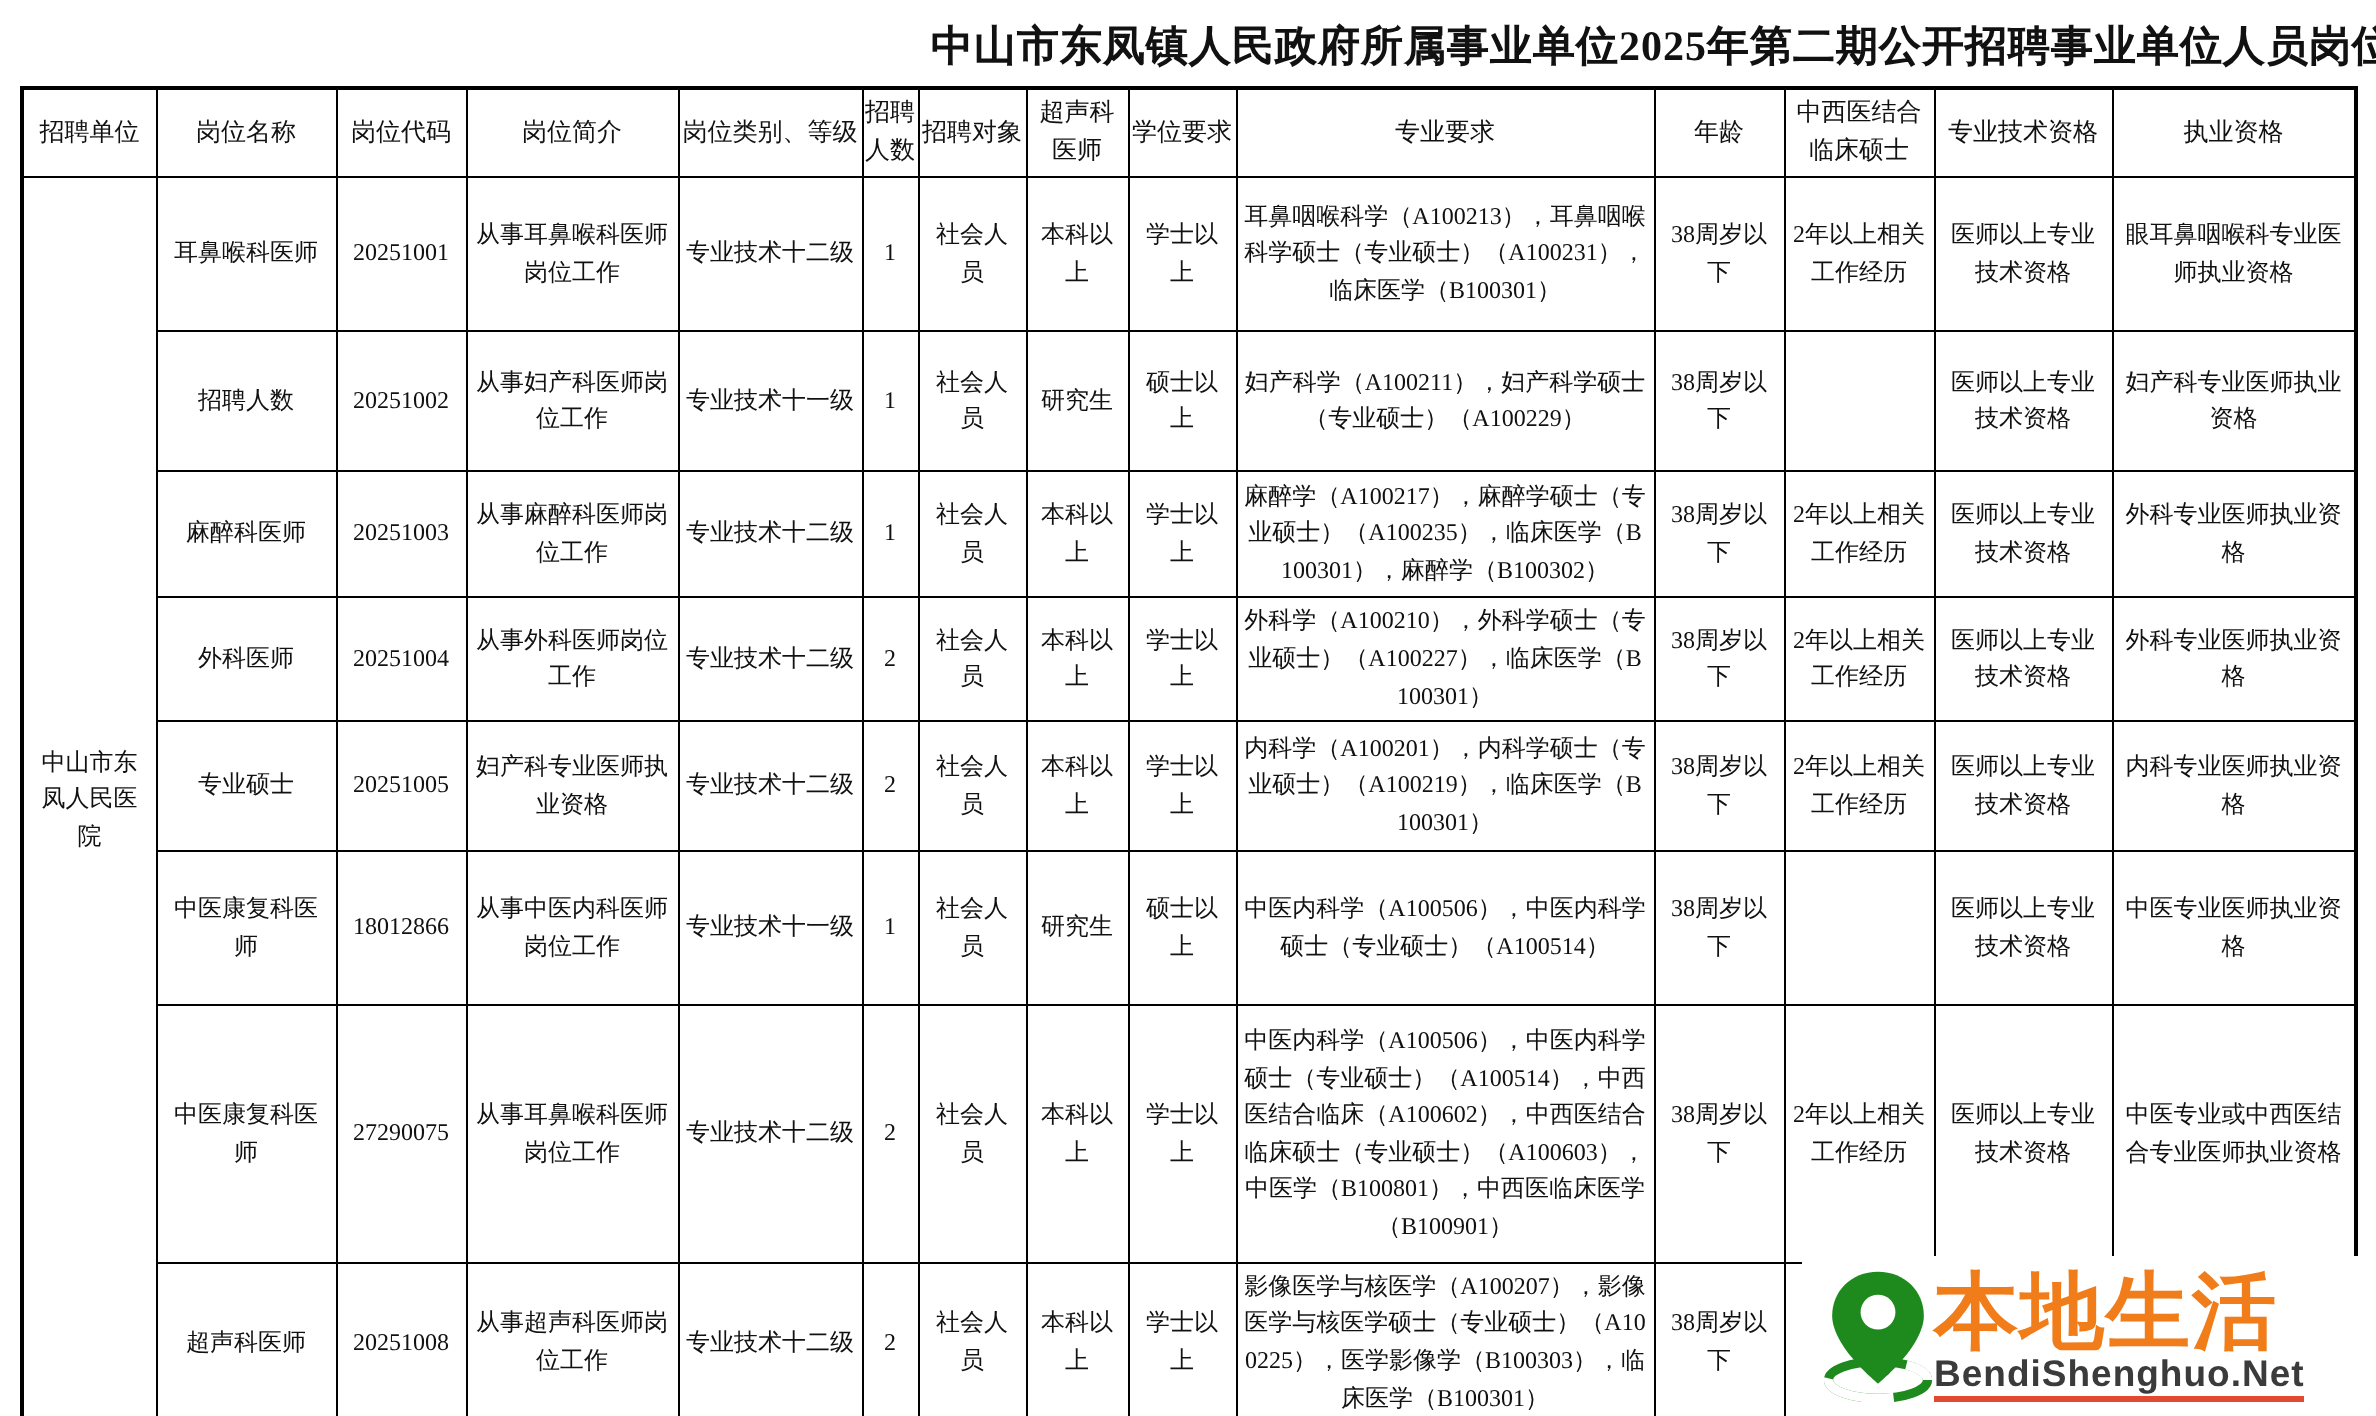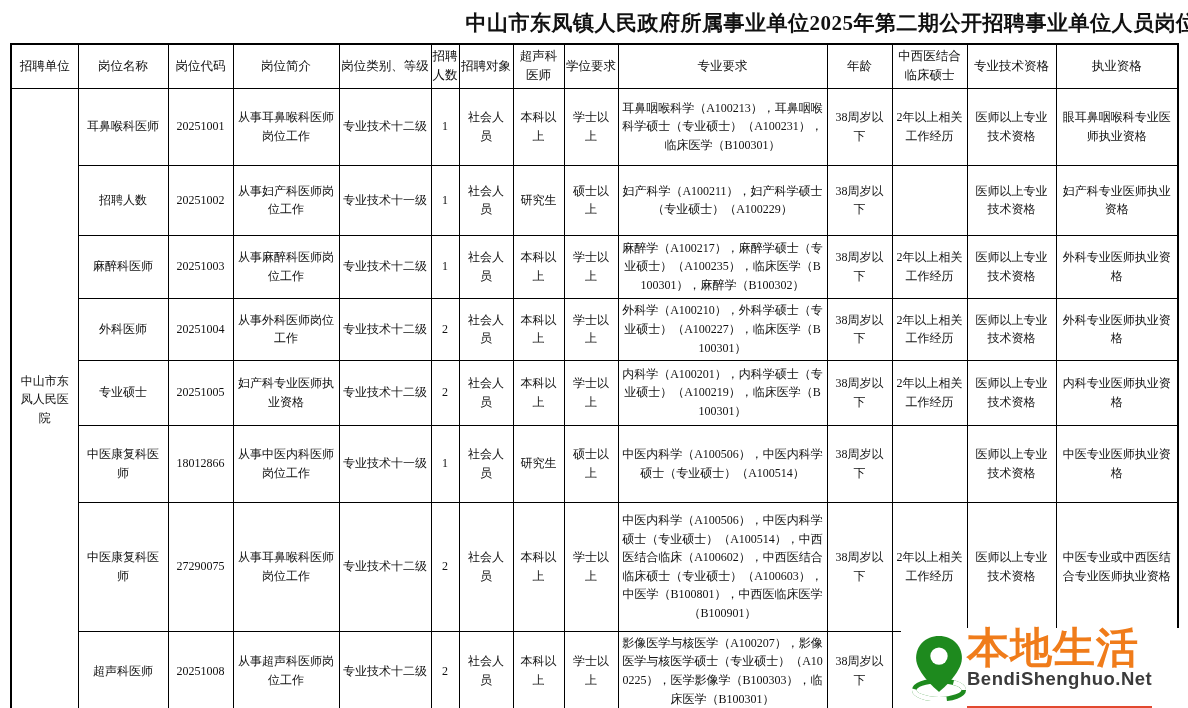--- a/index.html
+++ b/index.html
@@ -33,21 +33,21 @@
   .wm-pin{width:56px;height:66px;flex:0 0 auto;}
   .wm-text{display:flex;flex-direction:column;align-items:flex-start;}
   .wm-brand{
     font-family:"Liberation Sans","DejaVu Sans",sans-serif;
     font-weight:700;font-size:42px;line-height:40px;letter-spacing:1px;
     color:#f07c1a;
   }
   .wm-url{
     font-family:"Liberation Sans","DejaVu Sans",sans-serif;
     font-weight:700;font-size:18.5px;line-height:22px;color:#3b3b3b;
-    letter-spacing:.5px;border-bottom:3px solid #e2492f;padding-bottom:16px;
+    letter-spacing:.5px;border-bottom:3px solid #e2492f;padding-bottom:0;
   }
 </style>
 </head>
 <body>
 
 <div class="page-title">中山市东凤镇人民政府所属事业单位2025年第二期公开招聘事业单位人员岗位表</div>
 
 <table class="jobs">
   <colgroup>
     <col style="width:67px">

